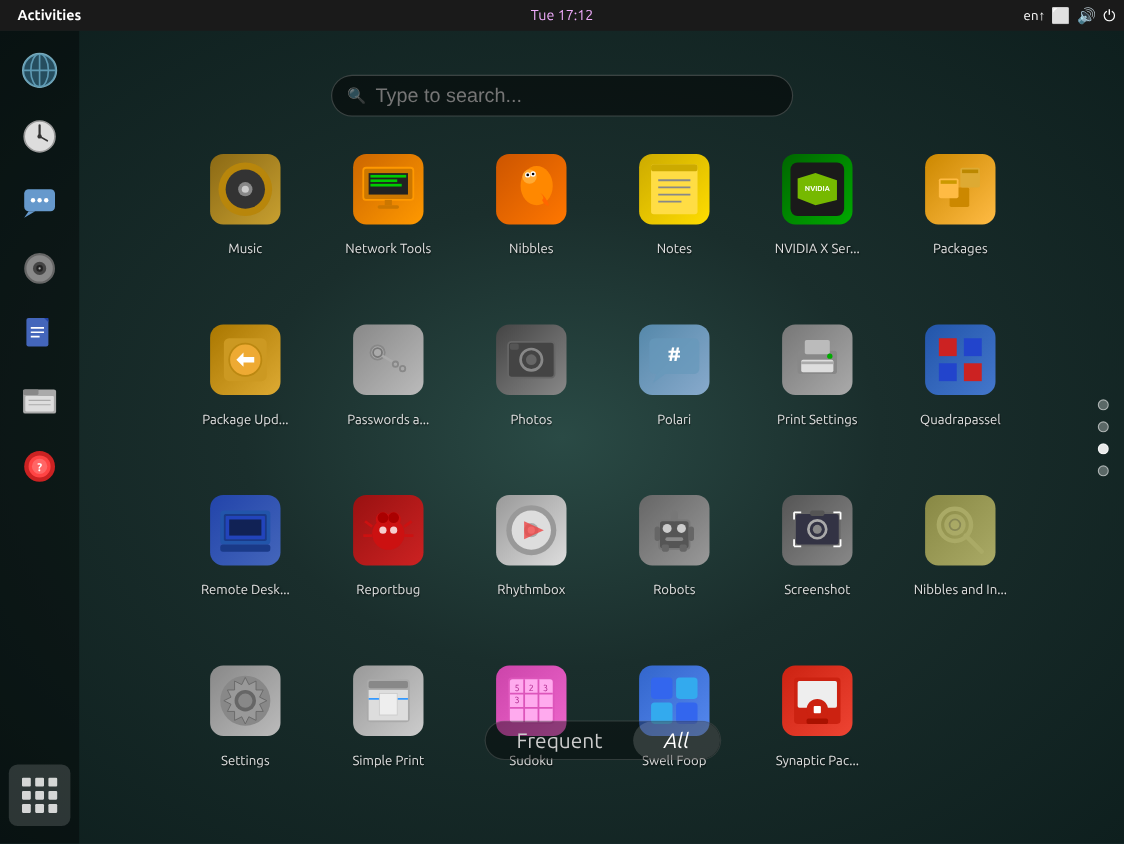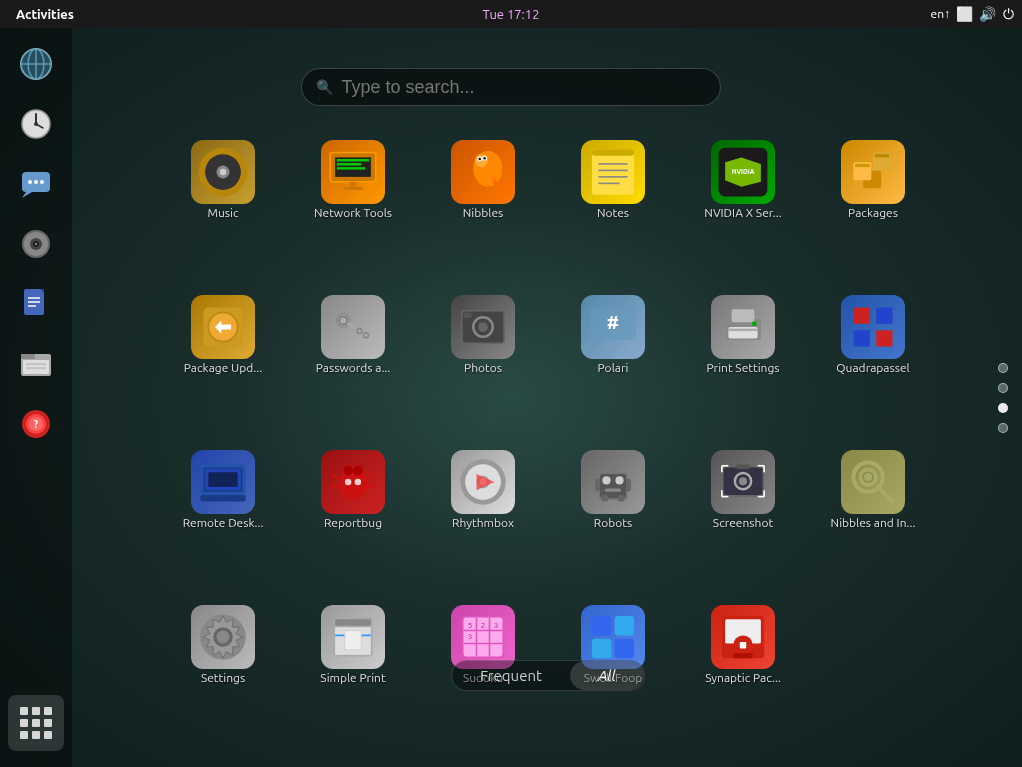--- a/index.html
+++ b/index.html
@@ -156,21 +156,21 @@
     }
 
     .app-item {
       width: 120px;
       display: flex;
       flex-direction: column;
       align-items: center;
       cursor: pointer;
       padding: 12px 8px;
       border-radius: 8px;
-      gap: 2px;
+      gap: 16px;
     }
     .app-icon {
       width: 64px;
       height: 64px;
       border-radius: 12px;
       display: flex;
       align-items: center;
       justify-content: center;
       font-size: 36px;
     }
@@ -193,21 +193,21 @@
       transform: translateX(-50%);
       display: flex;
       background: rgba(0,0,0,0.4);
       border-radius: 20px;
       overflow: hidden;
       border: 1px solid rgba(255,255,255,0.15);
     }
     .tab-btn {
       padding: 6px 28px;
       color: #ccc;
-      font-size: 15px;
+      font-size: 19px;
       cursor: pointer;
       border-radius: 18px;
     }
     .tab-btn.active {
       background: rgba(255,255,255,0.15);
       color: #fff;
       font-style: italic;
     }
 
     

